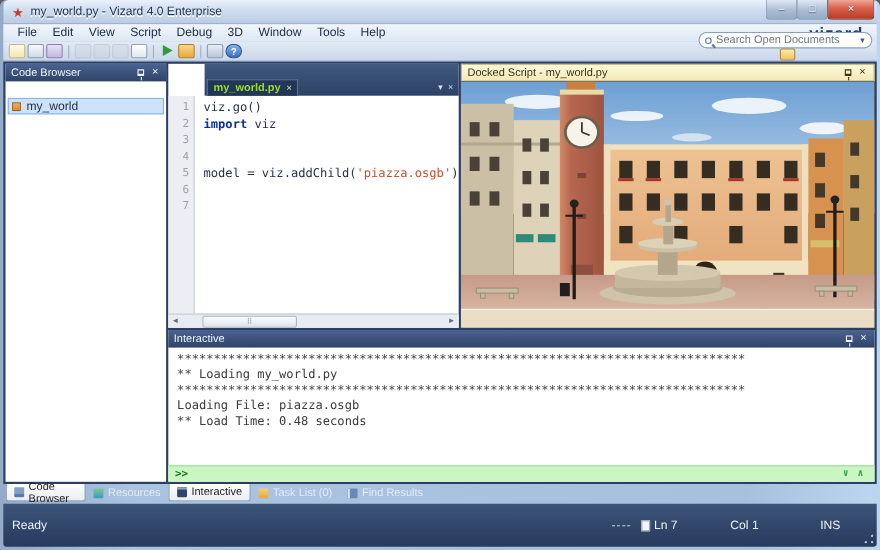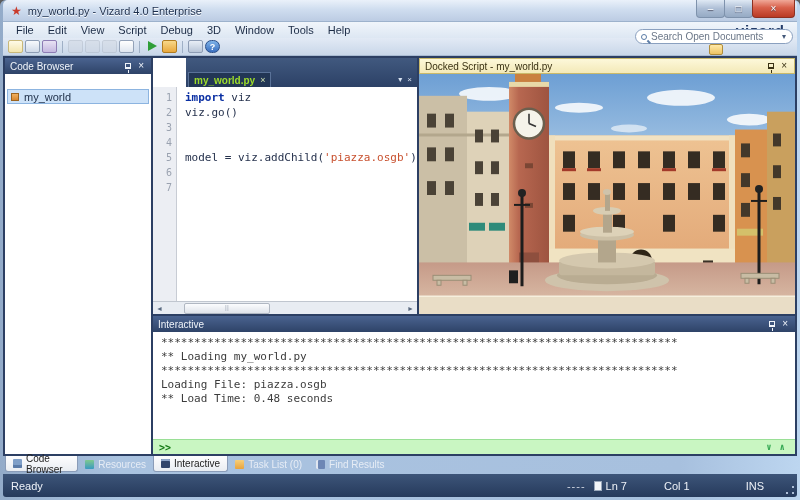--- a/index.html
+++ b/index.html
@@ -105,25 +105,25 @@
   .btab { height:16px; display:flex; align-items:center; font-size:10px; color:#e6ecf5; padding:0 7px; border-radius:0 0 3px 3px; }
   .btab.active { background:linear-gradient(#fdfdfe,#e9edf2); color:#222; border:1px solid #8a9cb8; border-top:none; }
   .btab-ico { width:9px; height:9px; margin-right:4px; border-radius:1px; flex:none; }
   .ico-code-browser { background:#7f9fc8; box-shadow:inset 0 -3px 0 #5a7ba8; }
   .ico-resources { background:linear-gradient(#7fc88f,#3a9ac0); }
   .ico-interactive { background:#31456b; box-shadow:inset 0 2px 0 #8fa5c8; }
   .ico-task-list-0 { background:linear-gradient(#f6cf7a,#e8a33d); }
   .ico-find-results { background:#6d87b5; box-shadow:inset 2px 0 0 #dfe6f0; }
 
   
-  .statusbar { height:23px; background:linear-gradient(#3d5579,#263a5c); display:flex; align-items:center; color:#eef2f8; font-size:11px; padding:0 8px; position:relative; border-radius:0 0 3px 3px; }
+  .statusbar { height:39px; background:linear-gradient(#3d5579,#263a5c); display:flex; align-items:center; color:#eef2f8; font-size:11px; padding:0 8px; position:relative; border-radius:0 0 3px 3px; }
   .status-right { margin-left:auto; display:flex; align-items:center; }
   .dashes { color:#cfd6e2; letter-spacing:1px; margin-right:8px; }
   .page-ico { width:8px; height:10px; background:#f2f5f9; border:1px solid #9aa8bc; margin-right:4px; }
-  .st-ln { margin-right:37px;text-align:right; } .st-col { margin-right:56px; } .st-ins { margin-right:25px; }
+  .st-ln { margin-right:48px;text-align:right; } .st-col { margin-right:56px; } .st-ins { margin-right:25px; }
   .grip { position:absolute; right:3px; bottom:3px; width:9px; height:9px; background:
     radial-gradient(circle at 8px 2px,#aebfd8 1px,transparent 1.2px),
     radial-gradient(circle at 8px 8px,#aebfd8 1px,transparent 1.2px),
     radial-gradient(circle at 2px 8px,#aebfd8 1px,transparent 1.2px); }
 </style>
 </head>
 <body>
 
 <div class="window">
 
@@ -214,22 +214,22 @@
             <div class="gutter" id="gutter">
                 <div class="gnum">1</div>
                 <div class="gnum">2</div>
                 <div class="gnum">3</div>
                 <div class="gnum">4</div>
                 <div class="gnum">5</div>
                 <div class="gnum">6</div>
                 <div class="gnum">7</div>
               </div>
             <div class="codelines" id="codelines">
+                <div class="code-line"><span class="seg-pl">viz.go()</span></div>
                 <div class="code-line"><span class="seg-kw">import </span><span class="seg-pl">viz</span></div>
-                <div class="code-line"><span class="seg-pl">viz.go()</span></div>
                 <div class="code-line"></div>
                 <div class="code-line"></div>
                 <div class="code-line"><span class="seg-pl">model = viz.addChild(</span><span class="seg-str">'piazza.osgb'</span><span class="seg-pl">)</span></div>
                 <div class="code-line"></div>
               </div>
           </div>
           <div class="hscroll">
             <span class="harrow">◄</span>
             <div class="htrack">
                 <div class="hthumb"></div>

